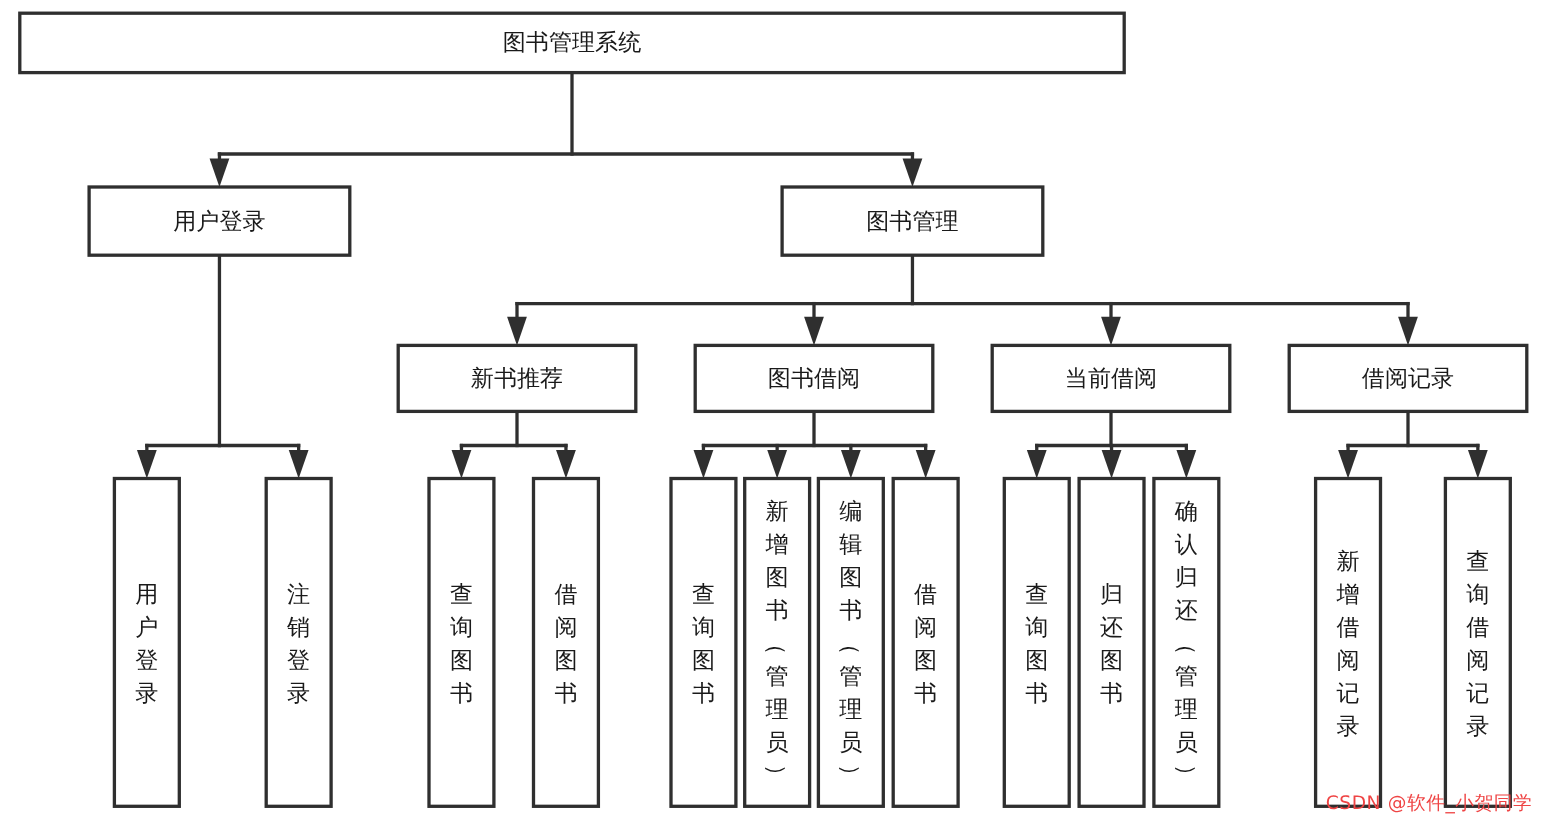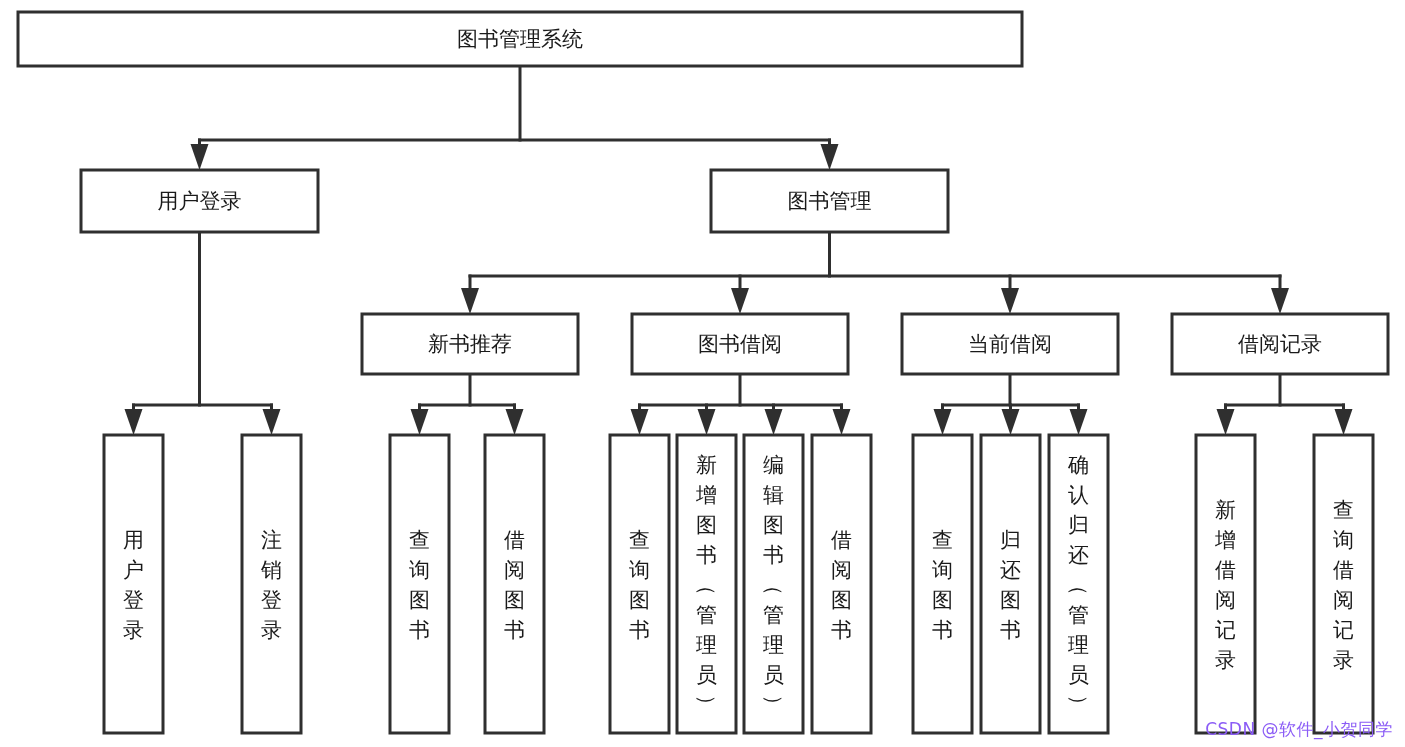--- a/index.html
+++ b/index.html
@@ -53,21 +53,21 @@
     font-size: 21px;
     fill: #1a1a1a;
     text-anchor: middle;
   }
   .watermark {
     position: absolute;
     right: 12px;
     bottom: 6px;
     font-family: "DejaVu Sans", "Liberation Sans", sans-serif;
     font-size: 17px;
-    color: #8b5cf6;
+    color: #ef4444;
     letter-spacing: 0.5px;
     white-space: nowrap;
     user-select: none;
   }
 </style>
 </head>
 <body>
 
 <div id="diagram-root">
   <svg id="tree-svg" viewBox="0 0 1405 747" xmlns="http://www.w3.org/2000/svg">

